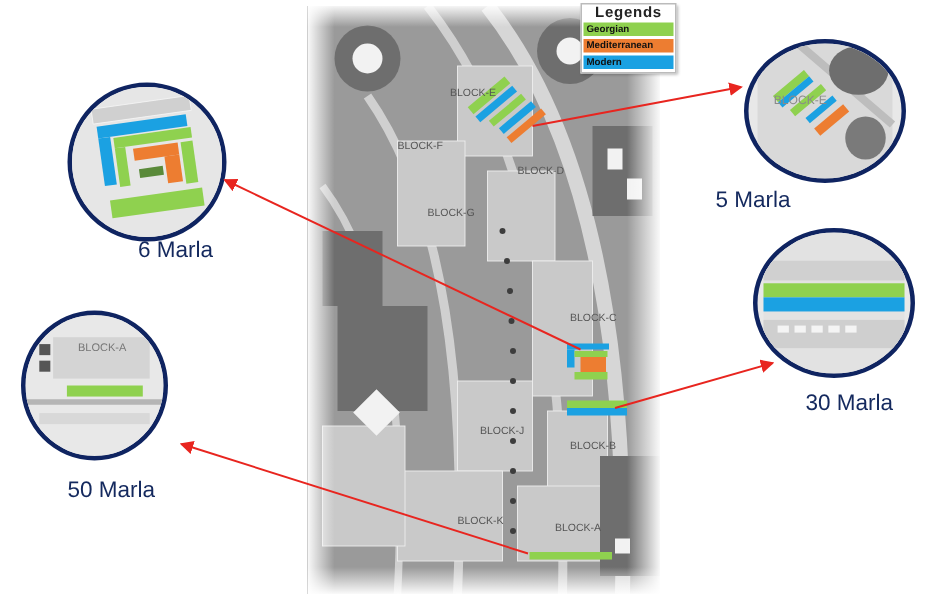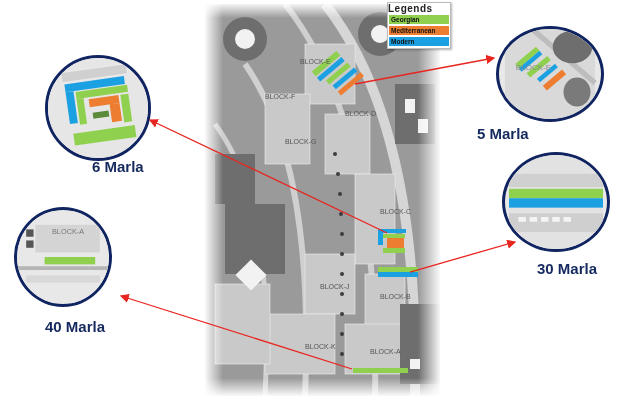--- a/index.html
+++ b/index.html
@@ -6,25 +6,25 @@
   body { width: 633px; height: 410px; position: relative; overflow: hidden; font-family: "Liberation Sans", sans-serif; }
   .map { position: absolute; left: 205px; top: 4px; width: 235px; height: 392px; background: #8c8c8c; overflow: hidden; }
   .map-fade { position: absolute; inset: 0; pointer-events: none;
     background:
       linear-gradient(to right, rgba(255,255,255,0.95), rgba(255,255,255,0) 18px),
       linear-gradient(to left, rgba(255,255,255,0.95), rgba(255,255,255,0) 22px),
       linear-gradient(to bottom, rgba(255,255,255,0.9), rgba(255,255,255,0) 14px),
       linear-gradient(to top, rgba(255,255,255,0.95), rgba(255,255,255,0) 18px); }
   .map svg { position: absolute; left: 0; top: 0; }
   .legend { position: absolute; left: 387px; top: 2px; width: 62px; background: #fff; border: 1px solid #bbb; box-shadow: 1px 1px 2px rgba(0,0,0,0.3); }
-  .legend-title { font-size: 10px; font-weight: bold; color: #222; text-align: left; line-height: 11px; letter-spacing: 0.5px; }
+  .legend-title { font-size: 10px; font-weight: bold; color: #222; text-align: center; line-height: 11px; letter-spacing: 0.5px; }
   .legend-item { font-size: 6.5px; font-weight: bold; color: #111; height: 9px; line-height: 9px; padding-left: 2px; margin: 1px 1px 2px 1px; }
   .circle { position: absolute; border: 3px solid #0f2461; border-radius: 50%; overflow: hidden; background: #e8e8e8; box-sizing: border-box; }
   .circle svg { position: absolute; left: 0; top: 0; width: 100%; height: 100%; }
-  .label { position: absolute; font-size: 15px; font-weight: bold; color: #14295e; white-space: nowrap; }
+  .label { position: absolute; font-size: 15px; font-weight: normal; color: #14295e; white-space: nowrap; }
   .arrows { position: absolute; left: 0; top: 0; pointer-events: none; }
 </style>
 </head>
 <body>
 
 <div class="map">
   <svg width="235" height="392" viewBox="0 0 235 392">
     <rect width="235" height="392" fill="#9a9a9a"></rect>
 
     <path d="M120,0 Q215,120 210,392" fill="none" stroke="#d6d6d6" stroke-width="10"></path>
@@ -173,21 +173,21 @@
     <rect width="100" height="100" fill="#e8e8e8"></rect>
     <rect x="20" y="15" width="70" height="30" fill="#d4d4d4"></rect>
     <rect x="10" y="20" width="8" height="8" fill="#555"></rect>
     <rect x="10" y="32" width="8" height="8" fill="#555"></rect>
     <rect x="30" y="50" width="55" height="8" fill="#8fd14f"></rect>
     <path d="M0,62 L100,62" stroke="#b5b5b5" stroke-width="4"></path>
     <rect x="10" y="70" width="80" height="8" fill="#d8d8d8"></rect>
     <text x="38" y="25" font-family="Liberation Sans, sans-serif" font-size="8" fill="#777">BLOCK-A</text>
   </svg>
 </div>
-<div class="label" style="left:45px; top:318px;">40 Marla</div>
+<div class="label" style="left:45px; top:318px;">50 Marla</div>
 
 <svg class="arrows" width="633" height="410" viewBox="0 0 633 410">
   <defs>
     <marker id="ah" markerWidth="7" markerHeight="7" refX="6" refY="3.5" orient="auto">
       <path d="M0,0 L7,3.5 L0,7 Z" fill="#e8251f"></path>
     </marker>
   </defs>
   <line x1="355" y1="84" x2="494" y2="58" stroke="#e8251f" stroke-width="1.3" marker-end="url(#ah)"></line>
   <line x1="387" y1="233" x2="150" y2="120" stroke="#e8251f" stroke-width="1.3" marker-end="url(#ah)"></line>
   <line x1="410" y1="272" x2="515" y2="242" stroke="#e8251f" stroke-width="1.3" marker-end="url(#ah)"></line>

